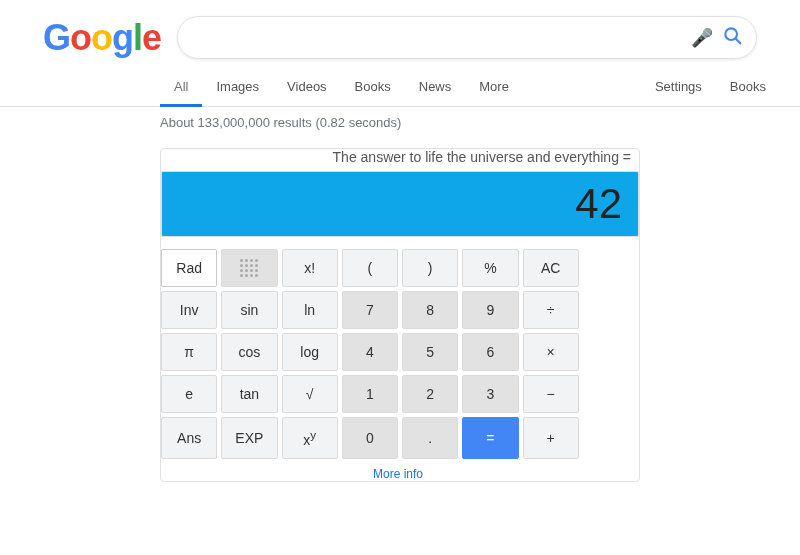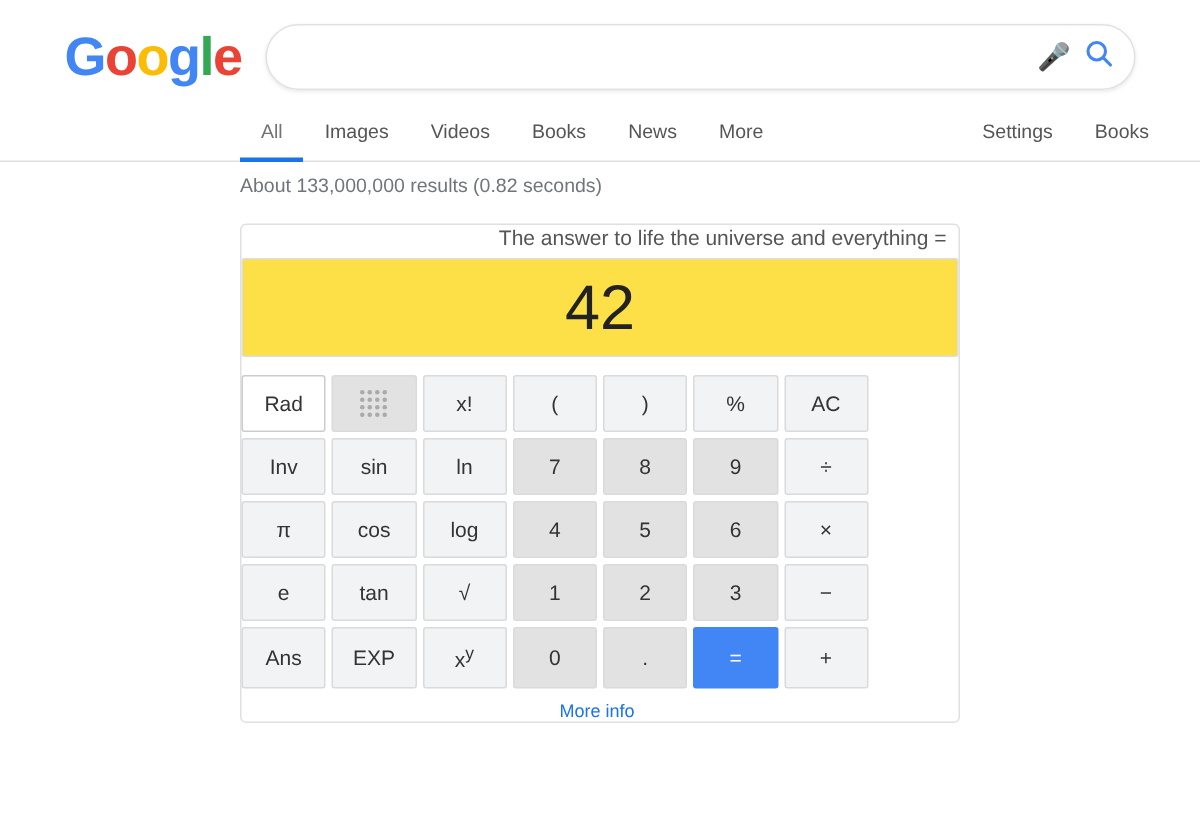--- a/index.html
+++ b/index.html
@@ -110,24 +110,24 @@
 
     .calc-equation {
       text-align: right;
       font-size: 14px;
       color: #555;
       margin-bottom: 6px;
       padding-right: 8px;
     }
 
     .calc-display {
-      background: #fde047;
+      background: #0ea5e9;
       border: 1px solid #ddd;
       border-radius: 2px;
-      text-align: center;
+      text-align: right;
       font-size: 42px;
       padding: 8px 16px;
       margin-bottom: 12px;
       font-weight: 300;
       color: #222;
     }
 
     .calc-buttons {
       display: grid;
       grid-template-columns: repeat(8, 1fr);

